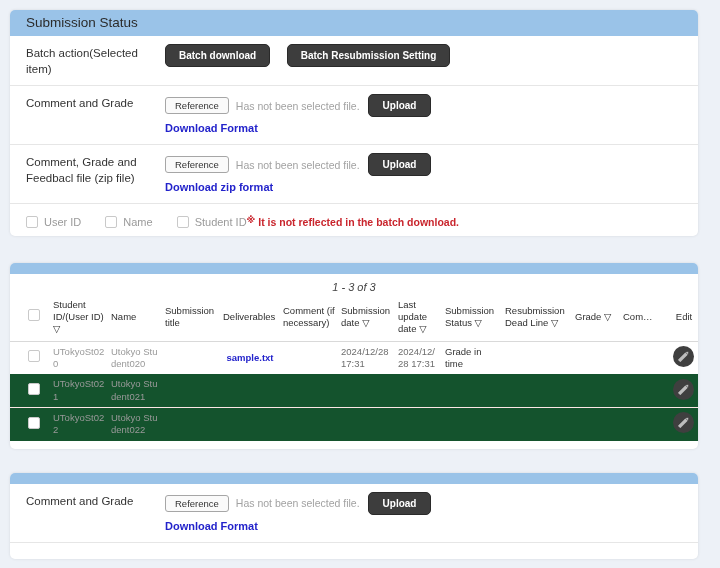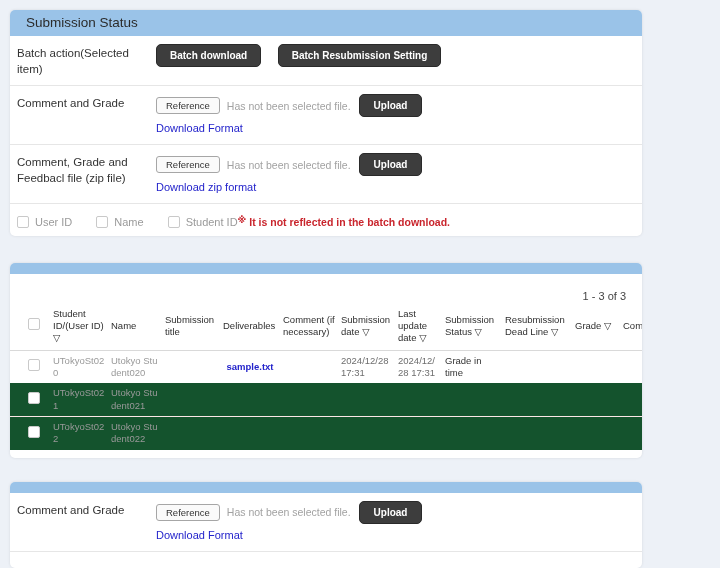--- a/index.html
+++ b/index.html
@@ -5,21 +5,21 @@
   * { margin:0; padding:0; box-sizing:border-box; }
   html,body { width:720px; height:568px; }
   body {
     background:#edf1f7;
     font-family:"Liberation Sans","DejaVu Sans",sans-serif;
     color:#333;
     overflow:hidden;
   }
   .card {
     background:#fff;
-    width:632px;
+    width:688px;
     margin-left:10px;
     border-radius:5px;
     box-shadow:0 0 3px rgba(0,0,0,0.10);
     overflow:hidden;
   }
   .card1 { margin-top:10px; }
   .card2 { margin-top:27px; }
   .card3 { margin-top:24px; }
 
   .panel-header {
@@ -27,21 +27,21 @@
     padding:5px 16px 6px;
     font-size:13.5px;
     color:#2b2b2b;
   }
   .slim-bar { background:#9ac3e8; height:11px; }
 
   .form-row {
     display:flex;
     align-items:flex-start;
     border-bottom:1px solid #e6e6e6;
-    padding:8px 7px;
+    padding:8px 16px;
     justify-content:space-between;
   }
   .form-row:last-child { border-bottom:none; }
   .row-label {
     flex:0 0 139px;
     font-size:11.5px;
     line-height:1.35;
     color:#333;
     padding-top:2px;
   }
@@ -72,21 +72,21 @@
     color:#333;
     padding:2px 9px;
     cursor:pointer;
   }
   .no-file { font-size:10.5px; color:#a2a2a2; margin-left:7px; }
   .file-line { display:flex; align-items:center; }
   .dl-link {
     display:inline-block;
     margin-top:5px;
     font-size:11px;
-    font-weight:normal;
+    font-weight:bold;
     color:#2323cb;
     text-decoration:none;
     cursor:pointer;
   }
 
   .cb-group { display:flex; align-items:center; padding-top:3px; flex-wrap:nowrap; }
   .cb {
     appearance:none; -webkit-appearance:none;
     width:12px; height:12px;
     border:1px solid #c9c9c9;
@@ -95,24 +95,25 @@
     margin:0 6px 0 0;
     cursor:pointer;
     flex:0 0 auto;
   }
   .cb-label { font-size:11px; color:#9a9a9a; margin-right:24px; white-space:nowrap; }
   .cb-label.last { margin-right:0; }
   .note { font-size:10.5px; font-weight:bold; color:#c9252d; white-space:nowrap; }
   .note-sym { font-size:9px; vertical-align:3px; font-weight:bold; }
 
   .pagination {
-    text-align:right;
+    text-align:center;
     font-size:11px;
     color:#444;
-    padding:16px 16px 2px;
+    padding:7px 16px 2px;
+    font-style:italic;
   }
 
   table { width:100%; border-collapse:collapse; table-layout:fixed; }
   thead tr { border-bottom:1px solid #d9d9d9; }
   th {
     font-size:9.5px;
     font-weight:normal;
     color:#2f2f2f;
     text-align:left;
     vertical-align:middle;

